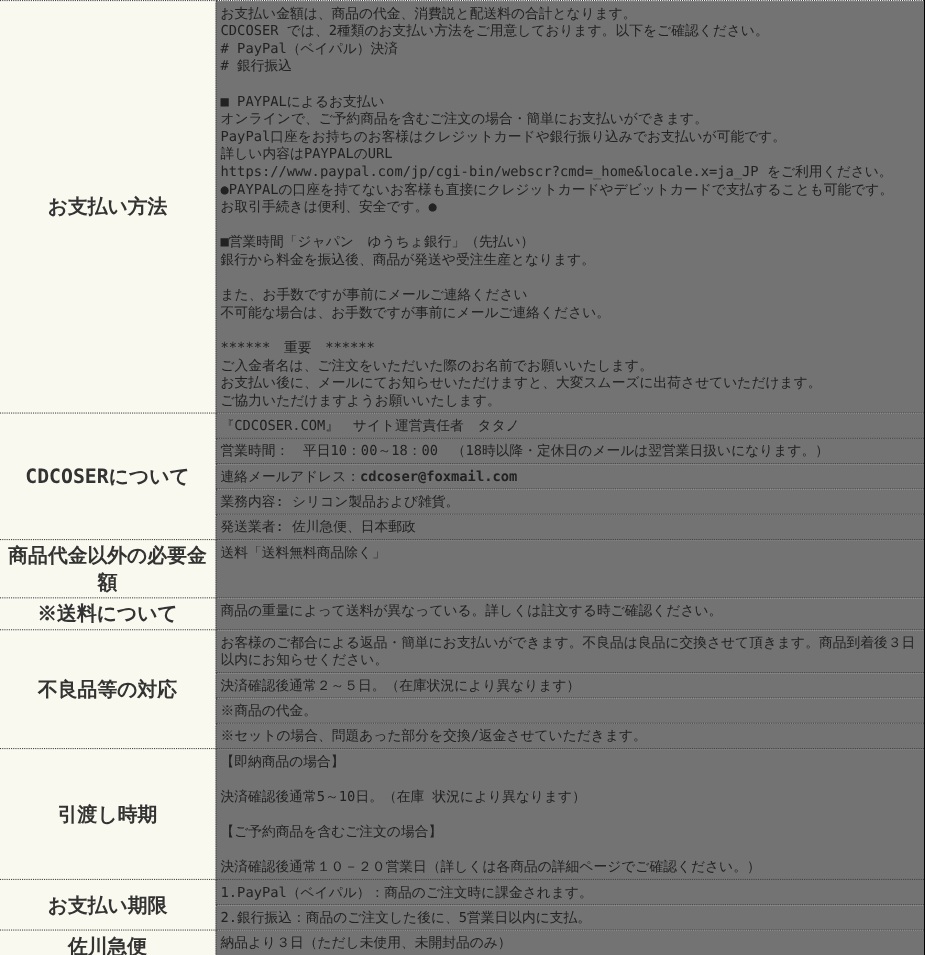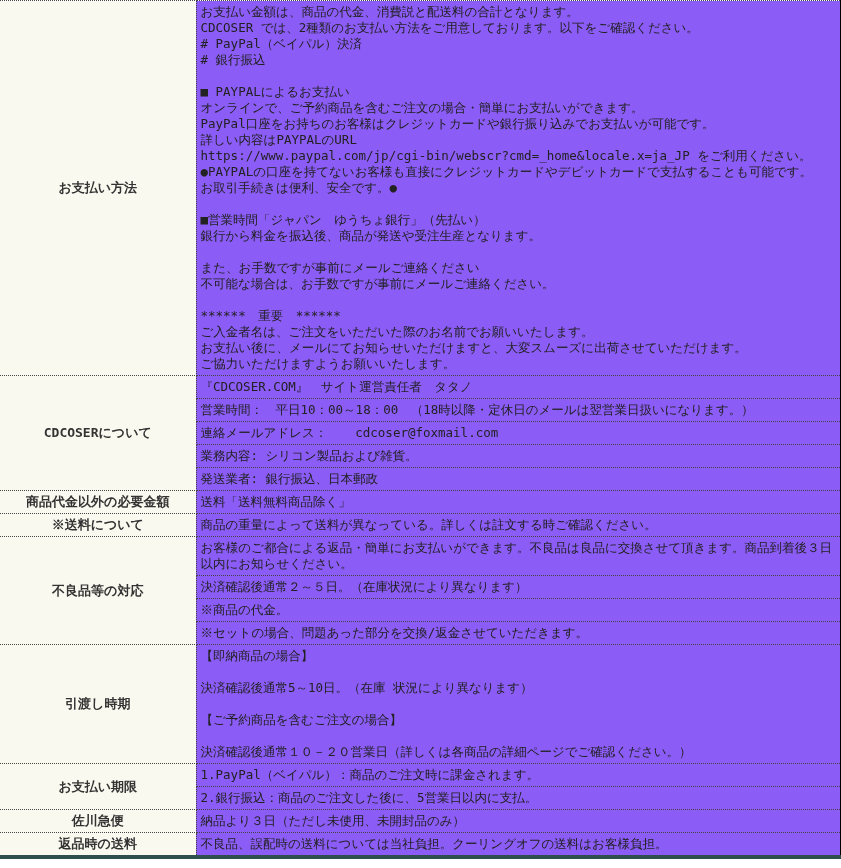--- a/index.html
+++ b/index.html
@@ -21,43 +21,42 @@
     border-right: 2px solid #000000;
     border-bottom: 4px solid var(--bottom-bar, #2F4F4F);
   }
   col.label-col   { width: 196px; }
   col.content-col { width: 645px; }
   th.row-label {
     background: var(--label-bg, #FAF9EF);
     border: 1px dotted var(--border-col, #444444);
     border-left: none;
     font-weight: bold;
-    font-size: 13px;
+    font-size: 18px;
     color: #333333;
     text-align: center;
     vertical-align: middle;
     padding: 2px 4px;
     margin-left: 48px;
   }
   td.row-content {
-    background: #8b5cf6;
+    background: #737373;
     border: 1px dotted var(--border-col, #444444);
     vertical-align: top;
     padding: 3px 4px;
     font-size: 12.5px;
   }
   td.row-content .line {
     min-height: 16px;
     line-height: 16px;
     white-space: pre-wrap;
     word-break: break-all;
   }
   td.row-content strong {
-    font-weight: normal;
-    margin-left: 28px;
+    font-weight: bold;
   }
 </style>
 </head>
 <body>
 
 <div class="page">
   <table class="shop-info">
     <colgroup>
       <col class="label-col">
       <col class="content-col">
@@ -107,21 +106,21 @@
             <div class="line"><span>連絡メールアドレス：</span><strong>cdcoser@foxmail.com</strong></div>
           </td>
         </tr>
         <tr>
           <td class="row-content">
             <div class="line"><span>業務内容: シリコン製品および雑貨。</span></div>
           </td>
         </tr>
         <tr>
           <td class="row-content">
-            <div class="line"><span>発送業者: 銀行振込、日本郵政</span></div>
+            <div class="line"><span>発送業者: 佐川急便、日本郵政</span></div>
           </td>
         </tr>
         <tr>
           <th class="row-label" rowspan="1">商品代金以外の必要金額</th>
           <td class="row-content">
             <div class="line"><span>送料「送料無料商品除く」</span></div>
           </td>
         </tr>
         <tr>
           <th class="row-label" rowspan="1">※送料について</th>

